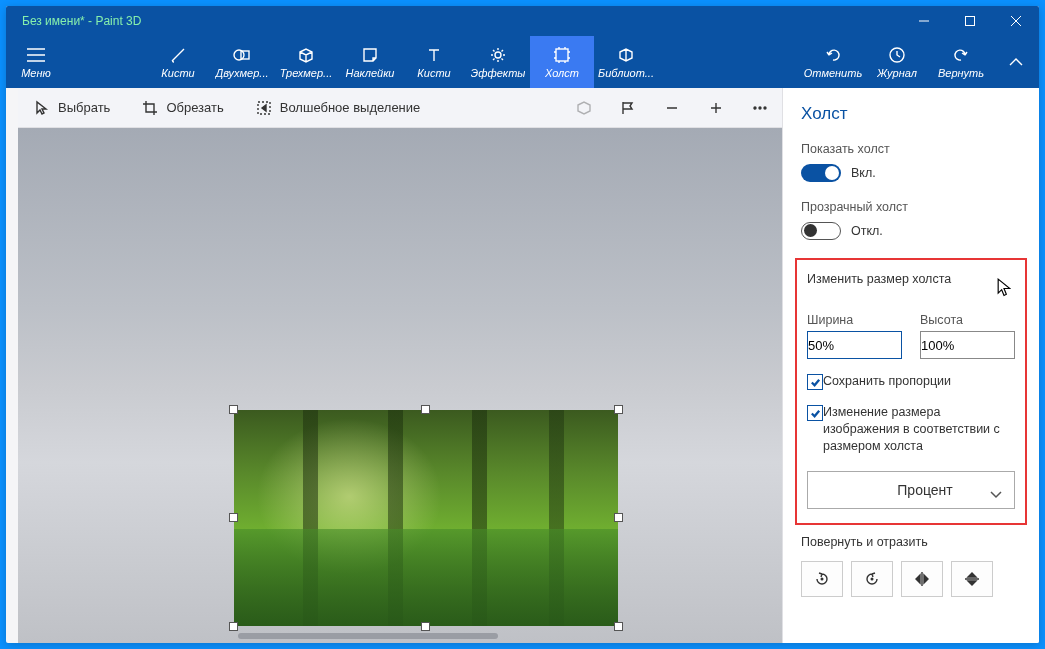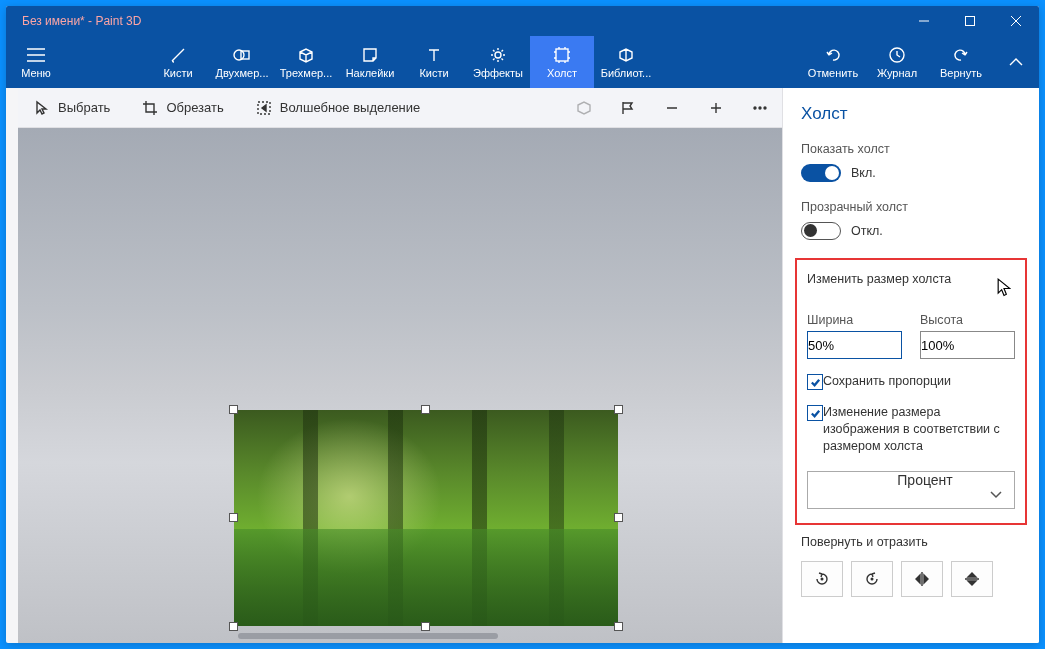--- a/index.html
+++ b/index.html
@@ -1,31 +1,31 @@
 <!DOCTYPE html>
 <html><head>
 <meta charset="utf-8">
 <style>
 * { margin:0; padding:0; box-sizing:border-box; font-family:"Segoe UI", Arial, sans-serif; }
 html,body { width:1045px; height:649px; overflow:hidden; background:#0b91ff; }
 .window { position:absolute; top:6px; left:6px; right:6px; bottom:6px; background:#f5f5f7; display:flex; flex-direction:column; border-radius:2px; overflow:hidden; box-shadow:0 2px 10px rgba(0,0,0,.2);}
-.titlebar { height:30px; background:#0a52a3; color:#fca5a5; display:flex; align-items:center; font-size:12px; }
+.titlebar { height:30px; background:#0a52a3; color:#86efac; display:flex; align-items:center; font-size:12px; }
 .titlebar .title { padding-left:16px; flex:0 0 auto;}
 .titlebar .spacer { flex:1;}
 .winbtn { width:46px; height:30px; display:flex; align-items:center; justify-content:center; color:#fff; }
 .winbtn svg { width:10px; height:10px; stroke:#fff; stroke-width:1; fill:none;}
 
 .ribbon { height:52px; background:#0a52a3; display:flex; align-items:stretch; color:#fff; font-size:11px;}
 .ribbtngrp { display:flex; }
 .ribbtn { width:64px; display:flex; flex-direction:column; align-items:center; justify-content:center; gap:2px; cursor:default;}
 .ribbtn.menu { width:60px;}
 .ribbtn.active { background:#3a7af2; }
 .ribbtn .ico { width:20px; height:20px; display:flex; align-items:center; justify-content:center;}
 .ribbtn .ico svg { stroke:#fff; fill:none; stroke-width:1.4;}
-.ribbtn .lbl { font-size:11px; white-space:nowrap; overflow:hidden; text-overflow:ellipsis; max-width:60px;}
+.ribbtn .lbl { font-size:11px; white-space:nowrap; overflow:hidden; text-overflow:ellipsis; max-width:60px;font-style:italic;}
 .rib-spacer { flex:1;}
 .ribexpand { width:46px; display:flex; align-items:center; justify-content:center;}
 .ribexpand svg{stroke:#fff;fill:none;stroke-width:1.4;}
 
 .body { flex:1; display:flex; min-height:0;}
 .workarea { flex:1; display:flex; flex-direction:column; min-width:0; border-right:1px solid #e0e0e4;padding-left:12px;}
 .toolbar { height:40px; display:flex; align-items:center; background:#f3f4f8; border-bottom:1px solid #e0e0e4; padding:0 10px; gap:20px; font-size:13px; color:#333;}
 .tbtn { display:flex; align-items:center; gap:8px; padding:4px 6px; cursor:default;}
 .tbtn.ico-only { padding:4px;}
 .tbtn svg{ width:16px;height:16px;stroke:#333;fill:none;stroke-width:1.4;}
@@ -60,21 +60,21 @@
 
 .redbox { border:2px solid #e73535; padding:12px 10px 14px; margin:2px -6px 10px;}
 .field-row { display:flex; gap:18px; margin-top:6px;}
 .field-col { flex:1; display:flex; flex-direction:column; gap:4px;margin-top:19px;}
 .field-col .flabel{font-size:12.5px;color:#555;}
 .numinput { width:100%; height:28px; border:1px solid #888; font-size:13px;}
 .numinput.active { border-color:#0a52a3; position:relative;}
 .checkrow { display:flex; align-items:flex-start; margin-top:14px; font-size:12.5px; color:#333; line-height:1.35;}
 .checkbox { width:16px; height:16px; border:1.5px solid #0a52a3; flex-shrink:0; display:flex; align-items:center; justify-content:center; margin-top:1px;}
 .checkbox svg{width:11px;height:11px;stroke:#0a52a3;stroke-width:2.5;fill:none;}
-.dropdown { margin-top:16px; height:38px; border:1px solid #aaa; display:flex; align-items:flex-start; justify-content:center; position:relative; font-size:14px;padding-left:28px;}
+.dropdown { margin-top:16px; height:38px; border:1px solid #aaa; display:flex; align-items:center; justify-content:center; position:relative; font-size:14px;padding-left:28px;}
 .dropdown .chev{position:absolute;right:12px;top:14px;}
 .dropdown .chev svg{width:12px;height:8px;stroke:#555;fill:none;stroke-width:1.5;}
 .cursor { position:absolute; top:18px; right:14px; width:14px; height:18px;}
 .cursor svg{stroke:#000;fill:#fff;stroke-width:1;}
 
 .rotrow { display:flex; gap:8px; margin-top:12px;}
 .rotbtn { width:42px; height:36px; border:1px solid #ccc; background:#fdfdfd; display:flex; align-items:center; justify-content:center;}
 .rotbtn svg{width:18px;height:18px;stroke:#333;fill:none;stroke-width:1.4;}
 </style>
 </head>

